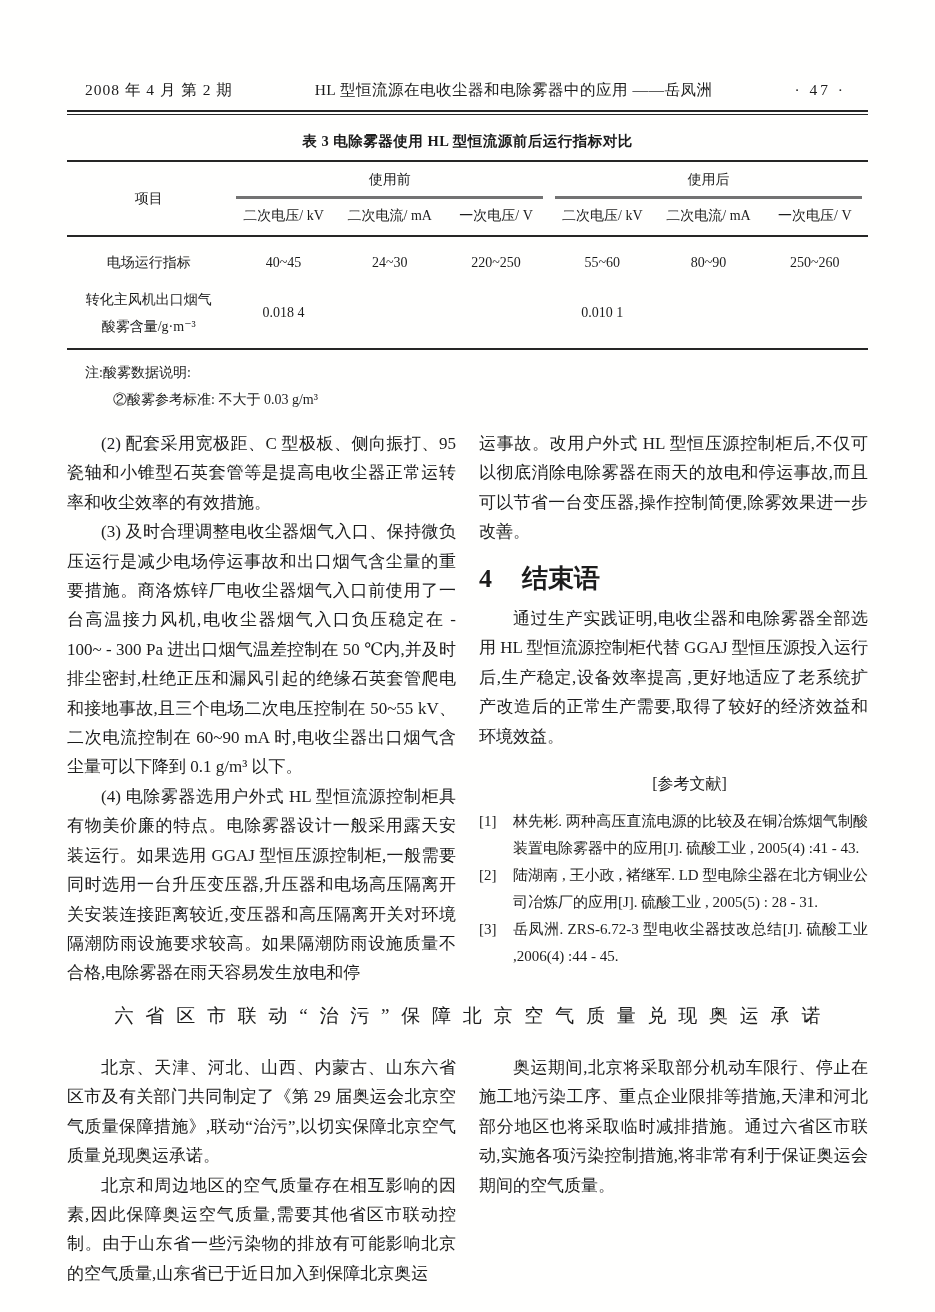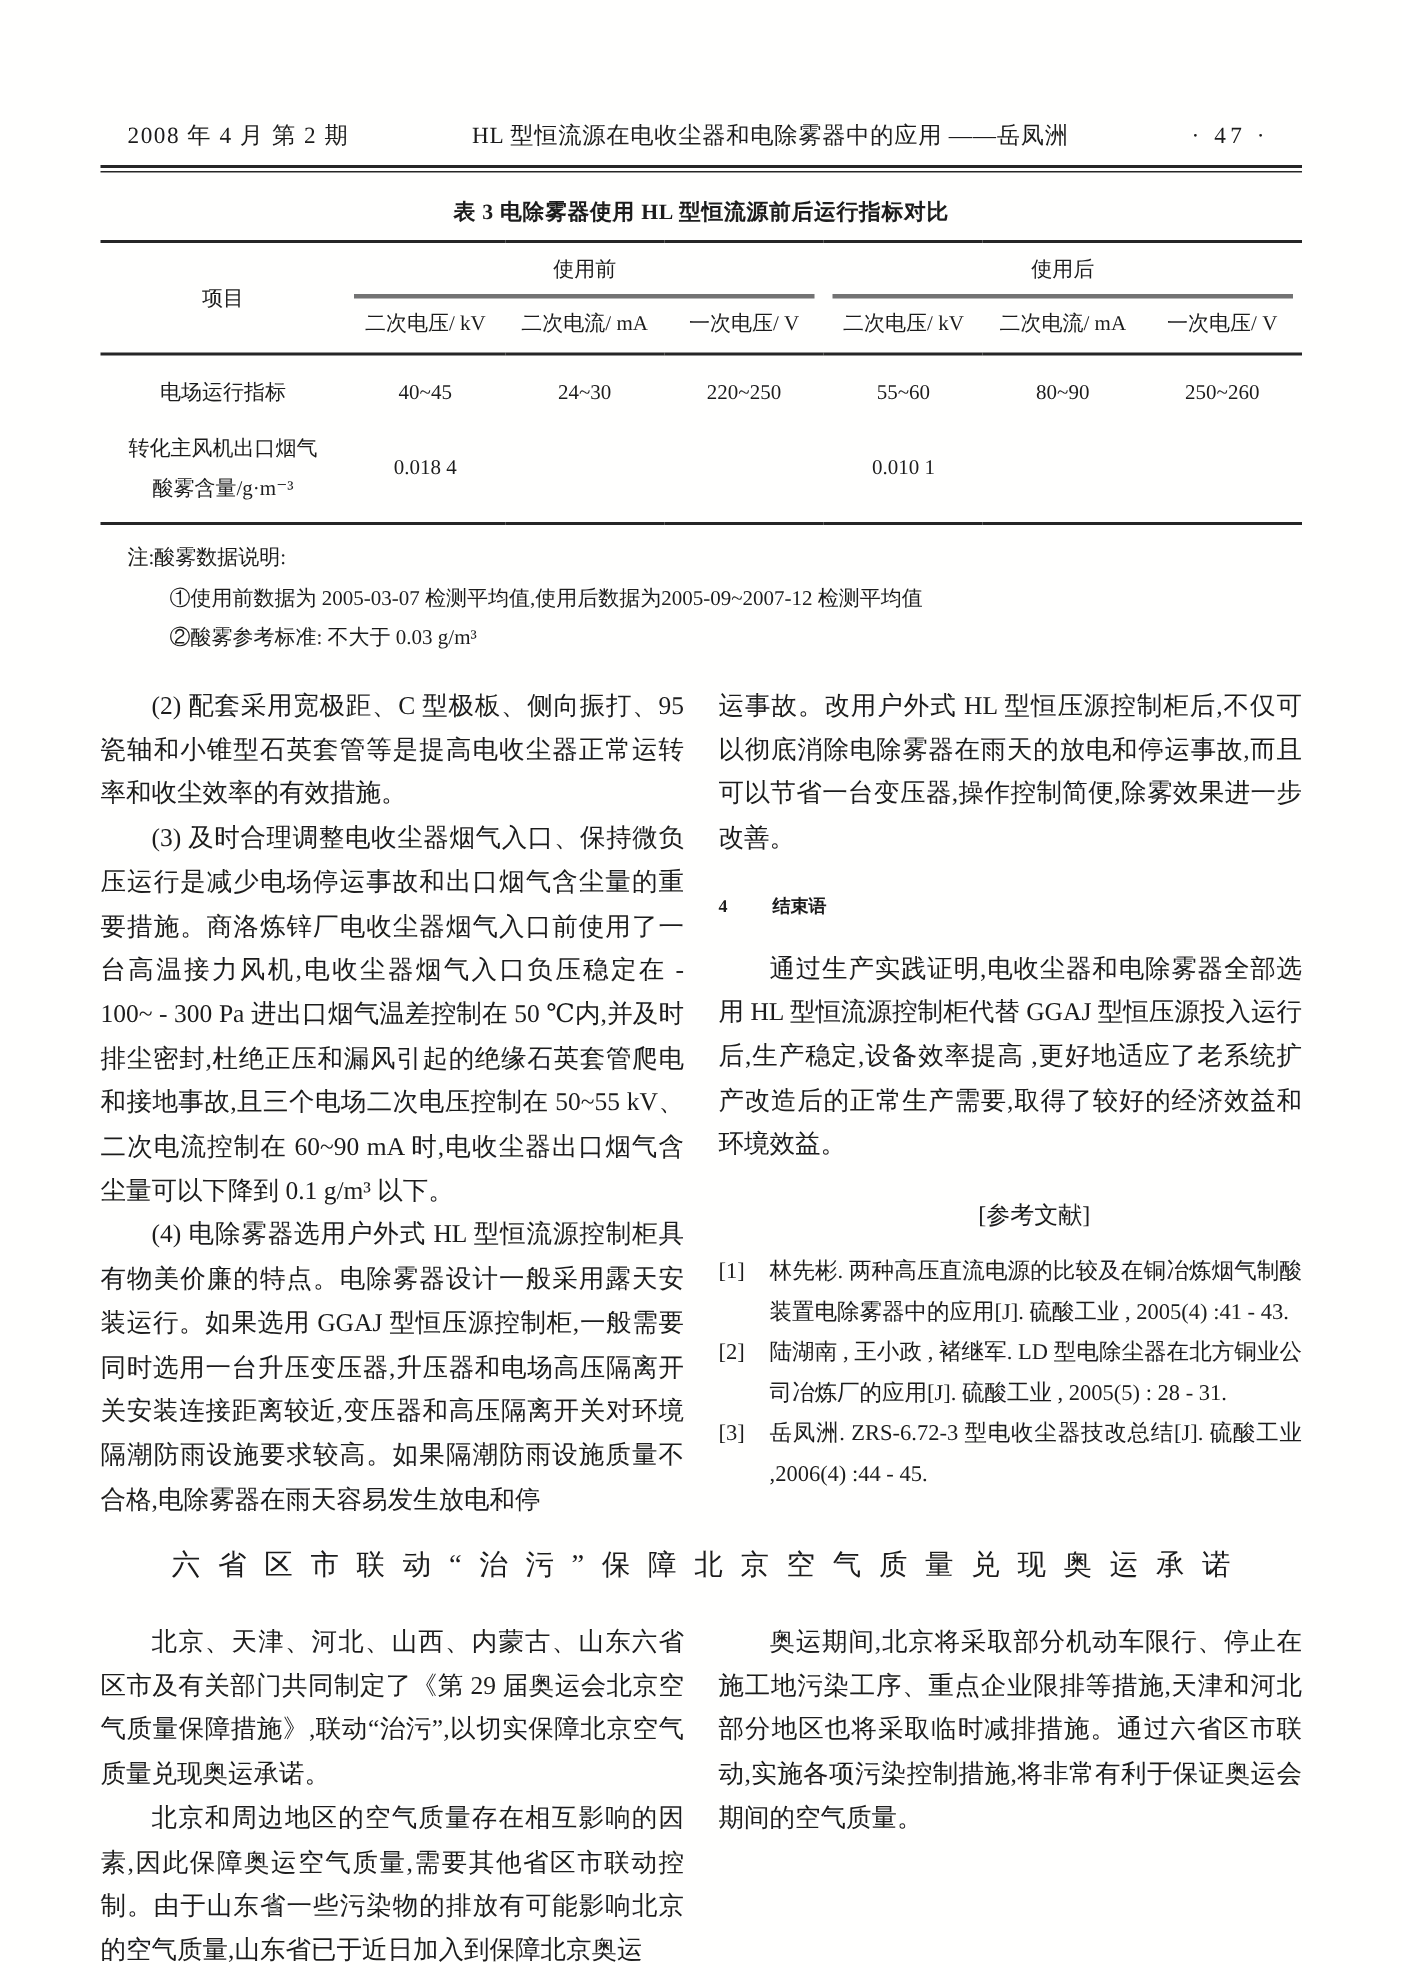--- a/index.html
+++ b/index.html
@@ -71,21 +71,21 @@
   .table-notes .note-0 { padding-left: 18px; }
   .table-notes .note-1, .table-notes .note-2 { padding-left: 46px; }
 
   
   .cols { display: flex; justify-content: space-between; gap: 16px; }
   .col { width: 389px; font-size: 17px; line-height: 29.4px; text-align: justify; }
   .col p { text-indent: 2em; }
   .col p.no-indent { text-indent: 0; }
   .article1-cols { margin-top: 16px; height: 532px; }
 
-  .section-heading { margin: 17px 0 11px; font-size: 12px; font-weight: bold; }
+  .section-heading { margin: 17px 0 11px; font-size: 26px; font-weight: bold; }
   .section-heading .sec-no { margin-right: 30px; }
 
   .refs-heading { margin: 18px 0 10px; text-align: center; font-size: 16px; text-indent: 0; }
   .refs { list-style: none; font-size: 15px; line-height: 27px; }
   .refs li { display: flex; }
   .ref-no { flex: 0 0 34px; }
   .ref-text { flex: 1; text-align: justify; }
 
   
   .article2-title {
@@ -173,21 +173,20 @@
           <td></td>
           <td>0.010 1</td>
           <td></td>
           <td></td>
         </tr>
       </tbody>
     </table>
 
     <div class="table-notes">
       <div class="note-0">注:酸雾数据说明:</div>
-      <div class="note-1">①使用前数据为 2005-03-07 检测平均值,使用后数据为2005-09~2007-12 检测平均值</div>
       <div class="note-2">②酸雾参考标准: 不大于 0.03 g/m³</div>
     </div>
 
     <div class="cols article1-cols">
       <div class="col">
         <p>(2) 配套采用宽极距、C 型极板、侧向振打、95瓷轴和小锥型石英套管等是提高电收尘器正常运转率和收尘效率的有效措施。</p>
         <p>(3) 及时合理调整电收尘器烟气入口、保持微负压运行是减少电场停运事故和出口烟气含尘量的重要措施。商洛炼锌厂电收尘器烟气入口前使用了一台高温接力风机,电收尘器烟气入口负压稳定在 - 100~ - 300 Pa 进出口烟气温差控制在 50 ℃内,并及时排尘密封,杜绝正压和漏风引起的绝缘石英套管爬电和接地事故,且三个电场二次电压控制在 50~55 kV、二次电流控制在 60~90 mA 时,电收尘器出口烟气含尘量可以下降到 0.1 g/m³ 以下。</p>
         <p>(4) 电除雾器选用户外式 HL 型恒流源控制柜具有物美价廉的特点。电除雾器设计一般采用露天安装运行。如果选用 GGAJ 型恒压源控制柜,一般需要同时选用一台升压变压器,升压器和电场高压隔离开关安装连接距离较近,变压器和高压隔离开关对环境隔潮防雨设施要求较高。如果隔潮防雨设施质量不合格,电除雾器在雨天容易发生放电和停</p>
       </div>
       <div class="col">

